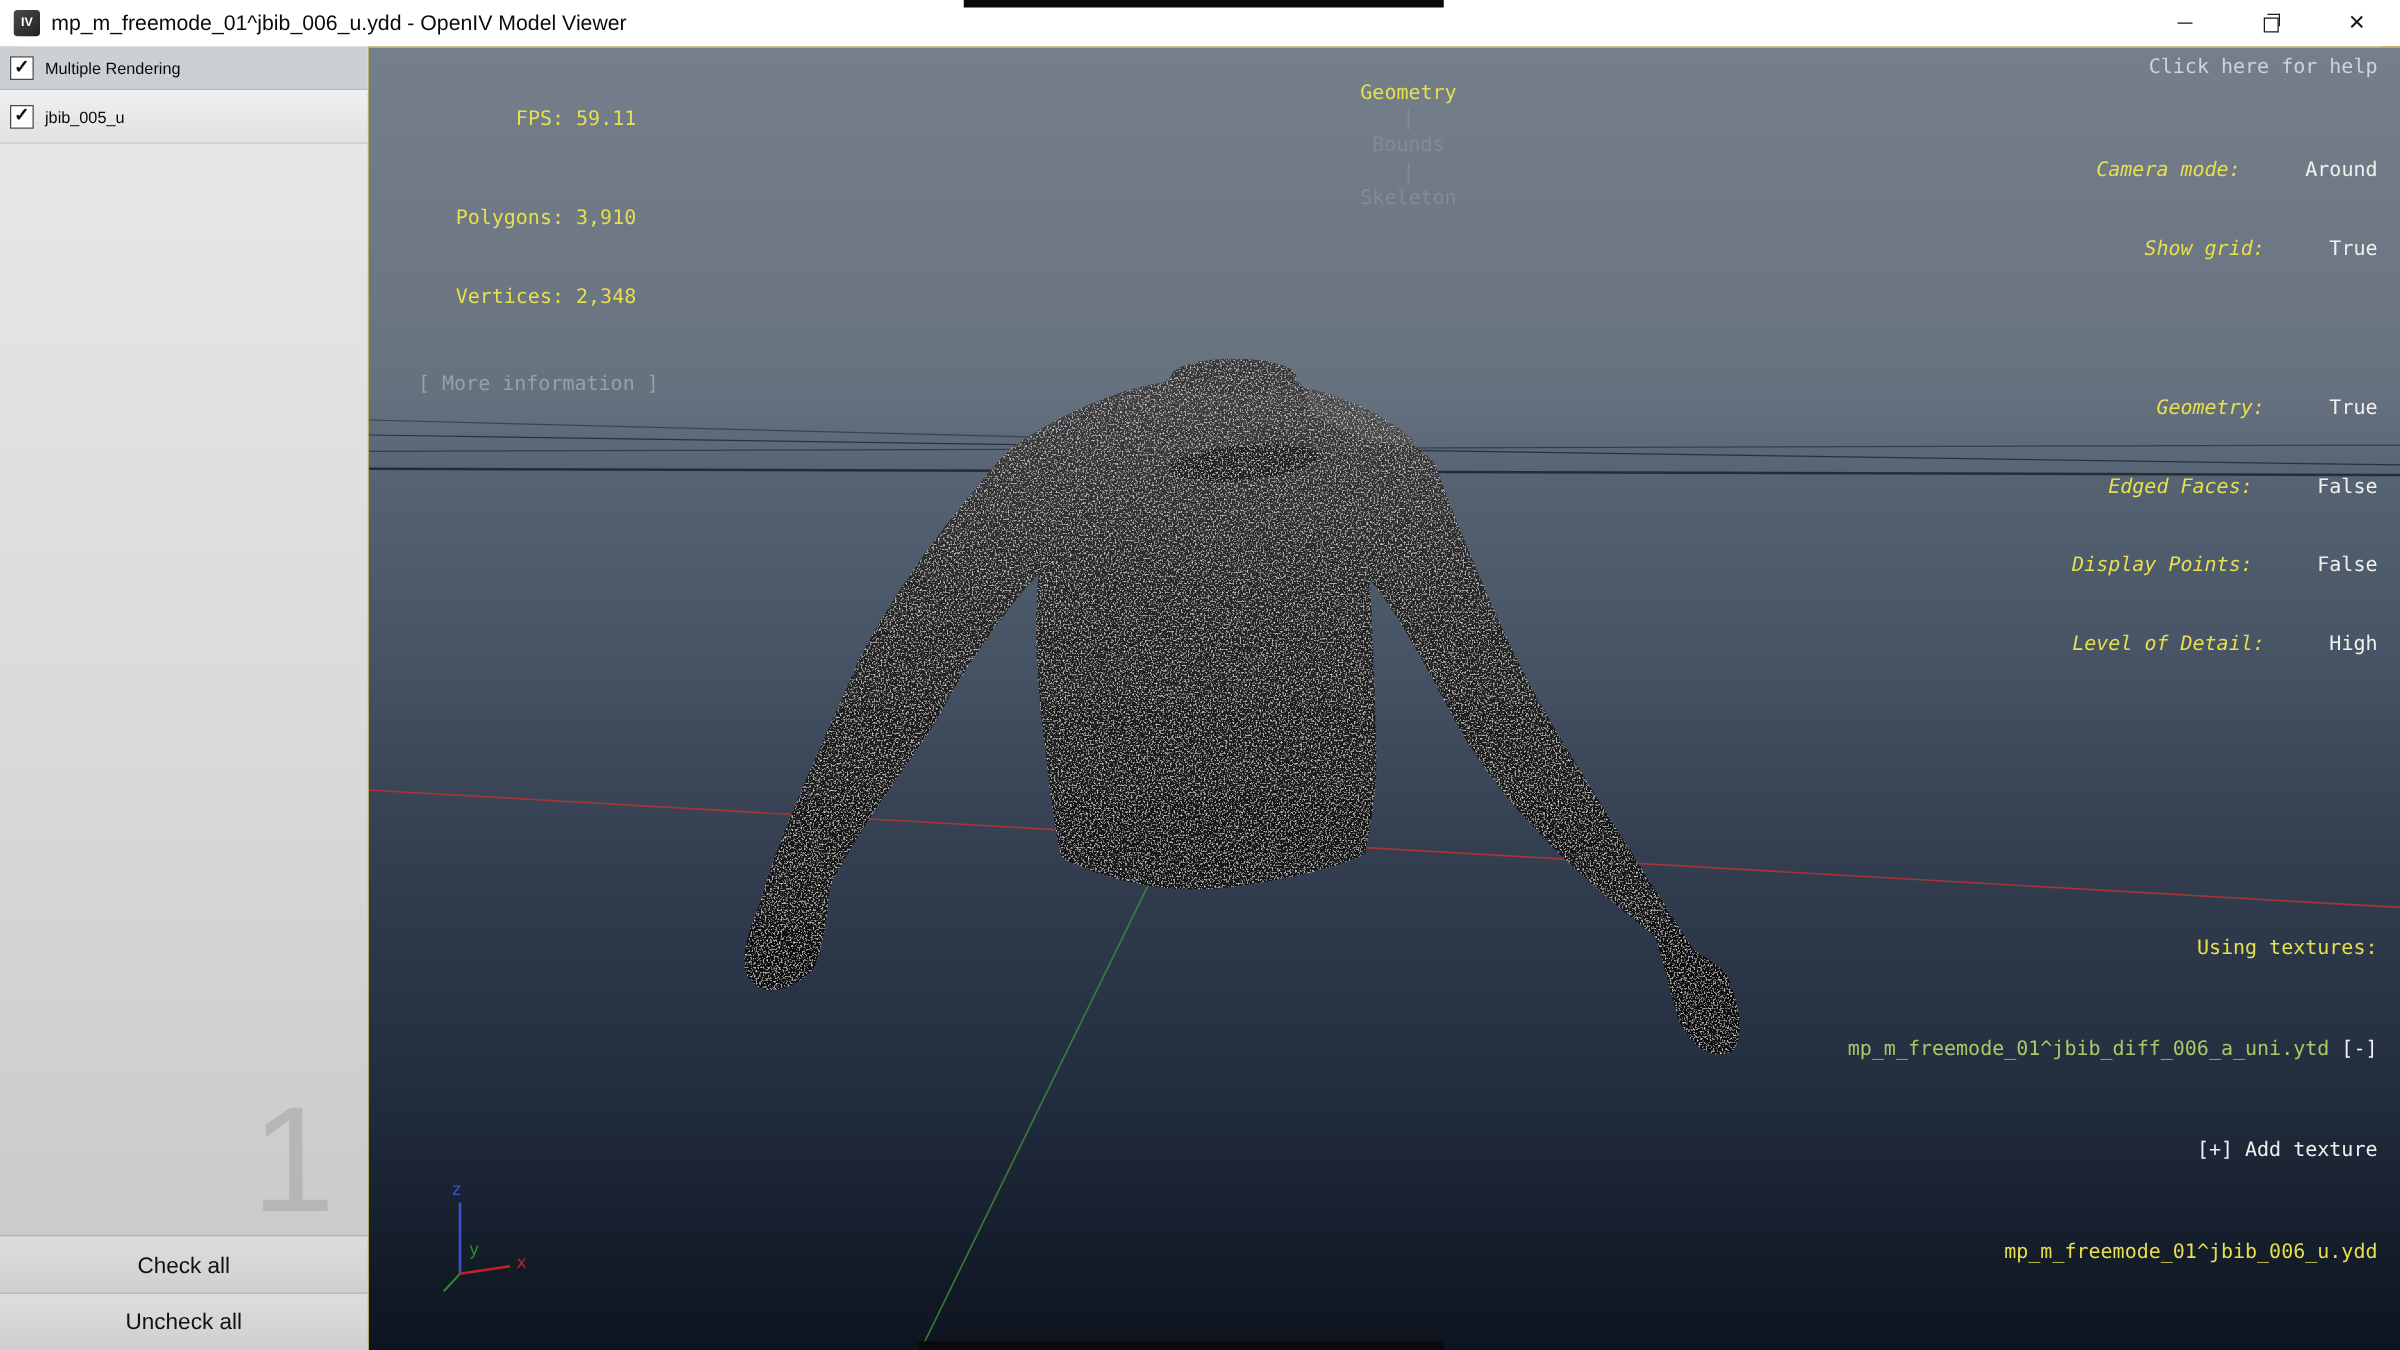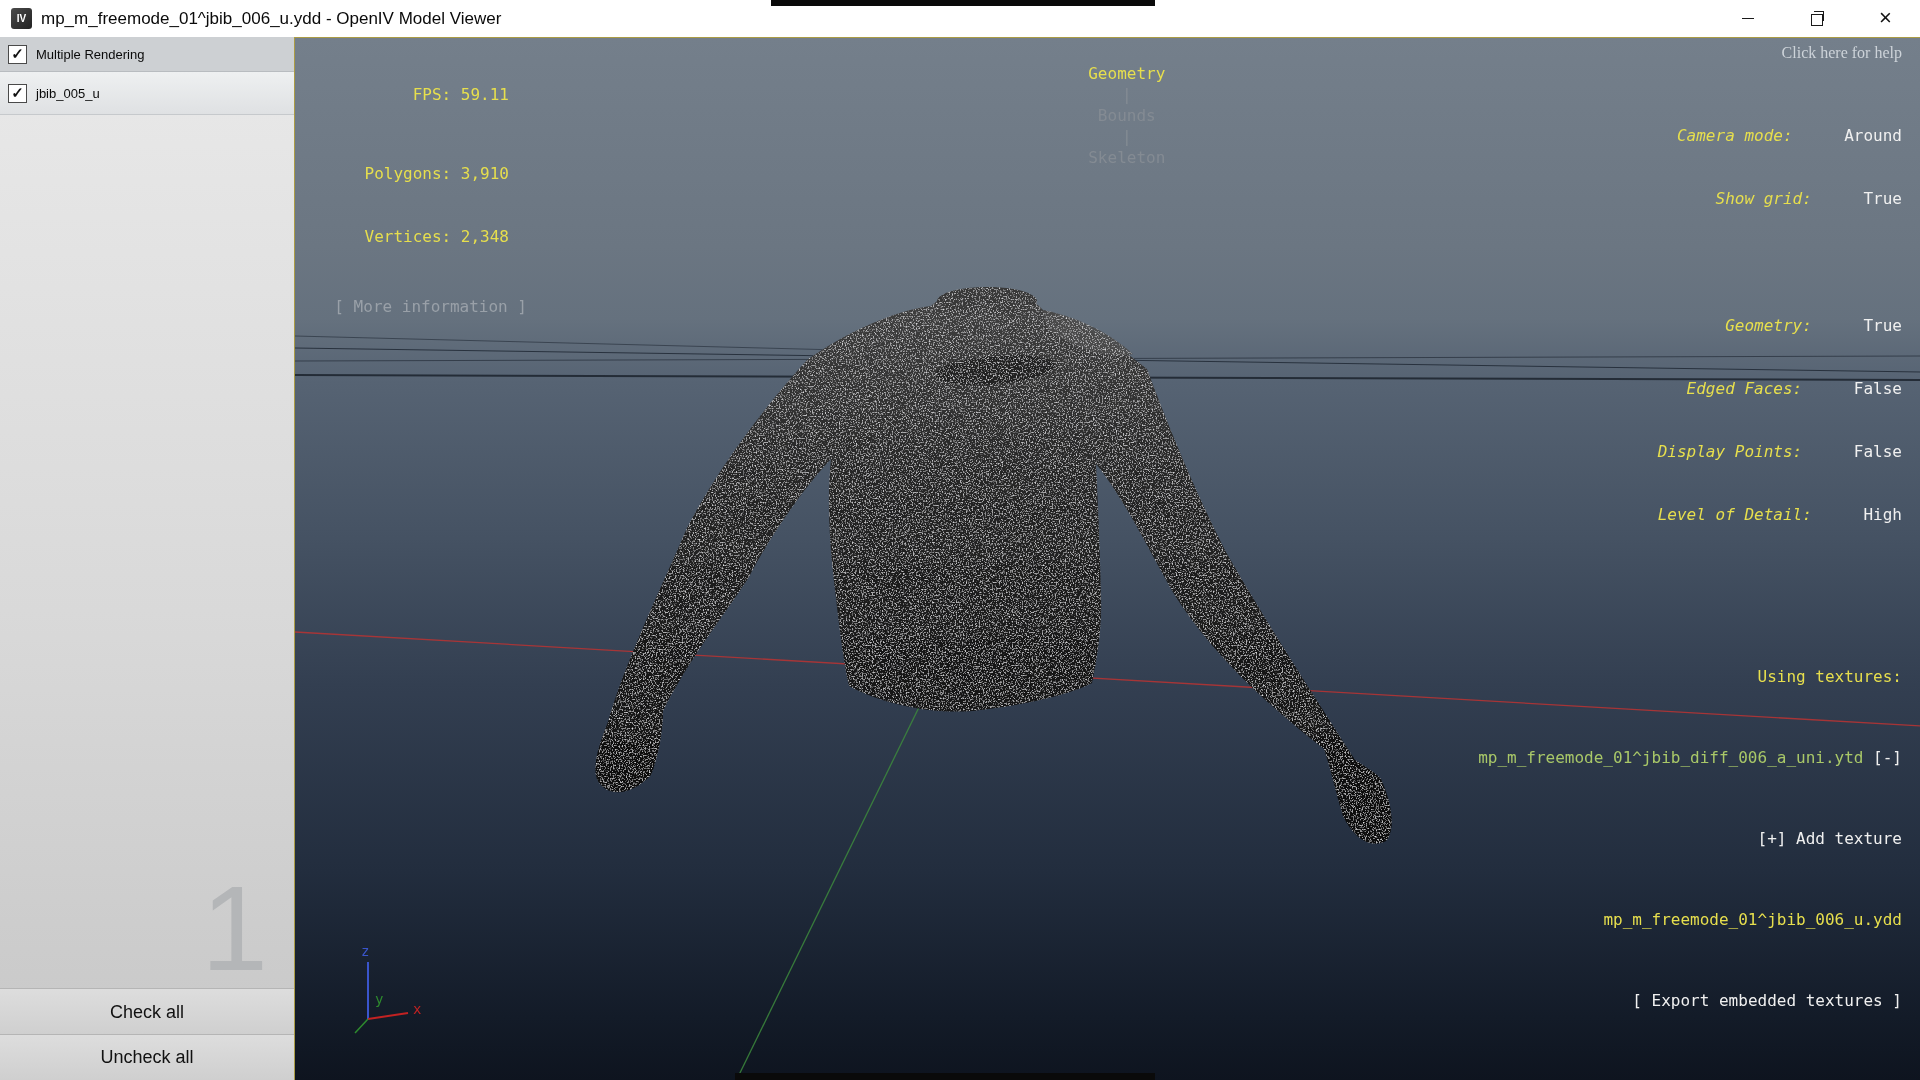--- a/index.html
+++ b/index.html
@@ -63,21 +63,21 @@
       #56637­3 33%, #45526­3 48%, #333f51 62%, #222d3e 80%, #131b28 94%, #0e141f 100%);
     background:linear-gradient(180deg,
       #747f8b 0%, #6b7682 20%, #65717e 27%, #566373 33%,
       #455263 48%, #333f51 62%, #222d3e 80%, #131b28 94%, #0e141f 100%);
     overflow:hidden;font-family:"DejaVu Sans Mono",monospace;z-index:5;
   }
   .scene{position:absolute;left:0;top:0;}
   .ov{position:absolute;font-size:16px;line-height:21px;white-space:pre;}
   .yellow{color:#e7df4d;}
   .white{color:#f0f0f0;}
-  .ltgray{color:#cdd3d9;font-family:Liberation Serif, serif;}
+  .ltgray{color:#cdd3d9;}
   .green{color:#a9c868;}
   .stats{left:0;top:4px;width:232px;text-align:right;}
   .stat-line{color:#e7df4d;padding-right:18px;}
   .stat-line.fps{margin-bottom:16px;}
   .more-info{margin-top:7px;color:#99a0a8;}
   .modes{left:0;right:0;top:4px;text-align:center;}
   .mode-dim{color:#848b93;}
   .mode-sep{color:#848b93;}
   .help-link{top:4px;right:18px;}
   .settings{top:45px;right:18px;text-align:right;}
@@ -231,18 +231,17 @@
     <div class="kv"><span class="k">Edged Faces:</span> <span class="v">False</span></div>
     <div class="kv"><span class="k">Display Points:</span> <span class="v">False</span></div>
     <div class="kv"><span class="k">Level of Detail:</span> <span class="v">High</span></div>
   </div>
 
   <div class="ov textures">
     <div class="yellow">Using textures:</div>
     <div><span class="green">mp_m_freemode_01^jbib_diff_006_a_uni.ytd</span> <span class="white">[-]</span></div>
     <div class="white">[+] Add texture</div>
     <div class="yellow">mp_m_freemode_01^jbib_006_u.ydd</div>
-    <div class="white">[ Export embedded textures ]</div>
   </div>
 </div>
 
 <div class="artifact top"></div>
 <div class="artifact bottom"></div>
 
 </body></html>

